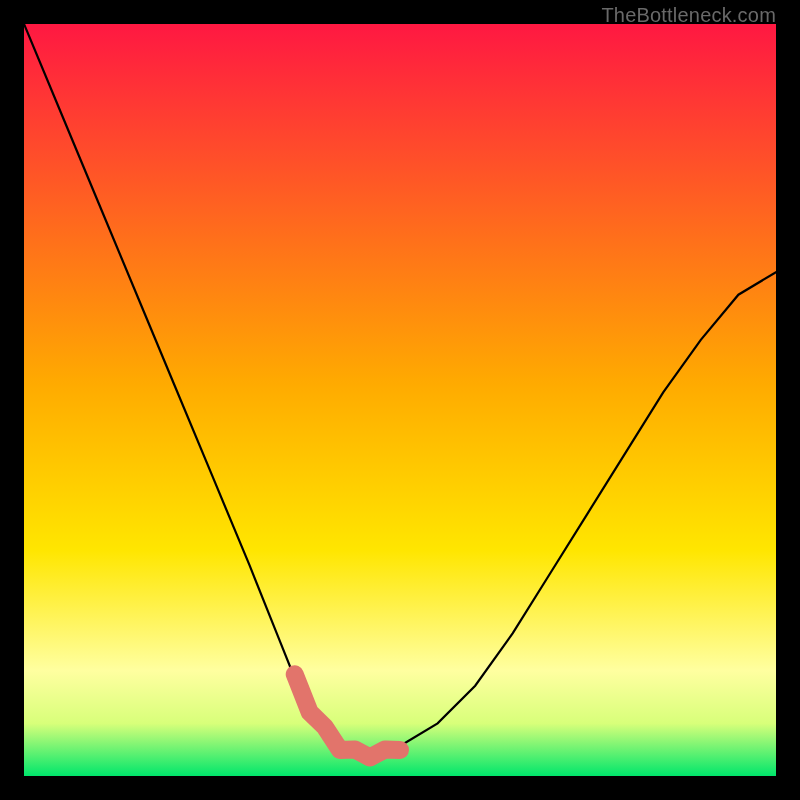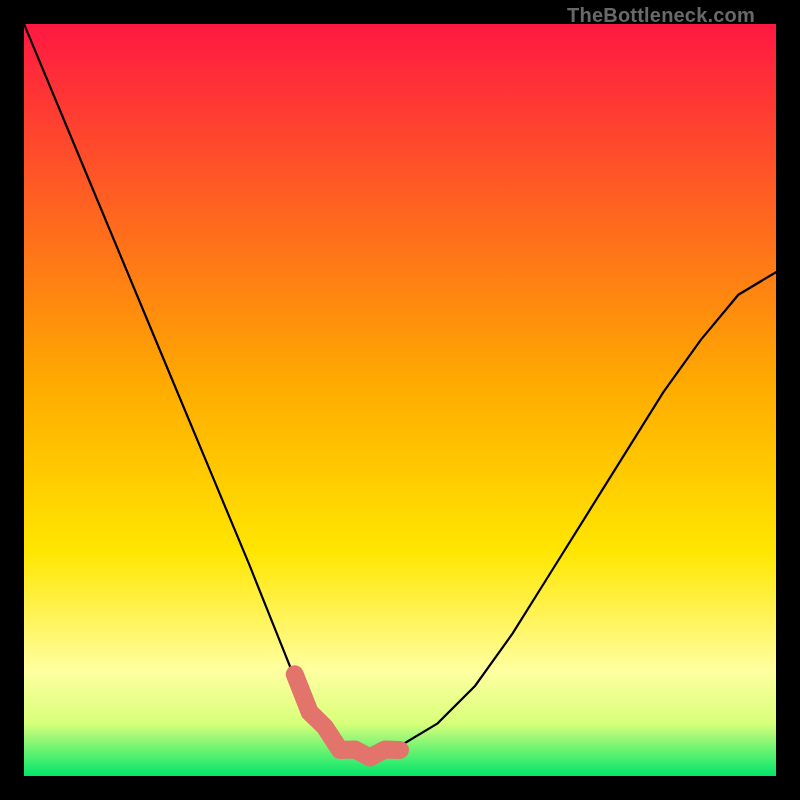--- a/index.html
+++ b/index.html
@@ -13,24 +13,24 @@
   .plot-area {
     position: absolute;
     left: 24px;
     top: 24px;
     width: 752px;
     height: 752px;
   }
   .watermark {
     position: absolute;
     top: 4px;
-    right: 45px;
+    right: 24px;
     font-family: Arial, Helvetica, sans-serif;
     font-size: 20px;
-    font-weight: 700;
+    font-weight: 400;
     color: #696969;
     letter-spacing: 0.2px;
   }
   svg { display: block; }
 </style>
 </head>
 <body>
 
 <div class="frame">
   <div class="watermark">TheBottleneck.com</div>

